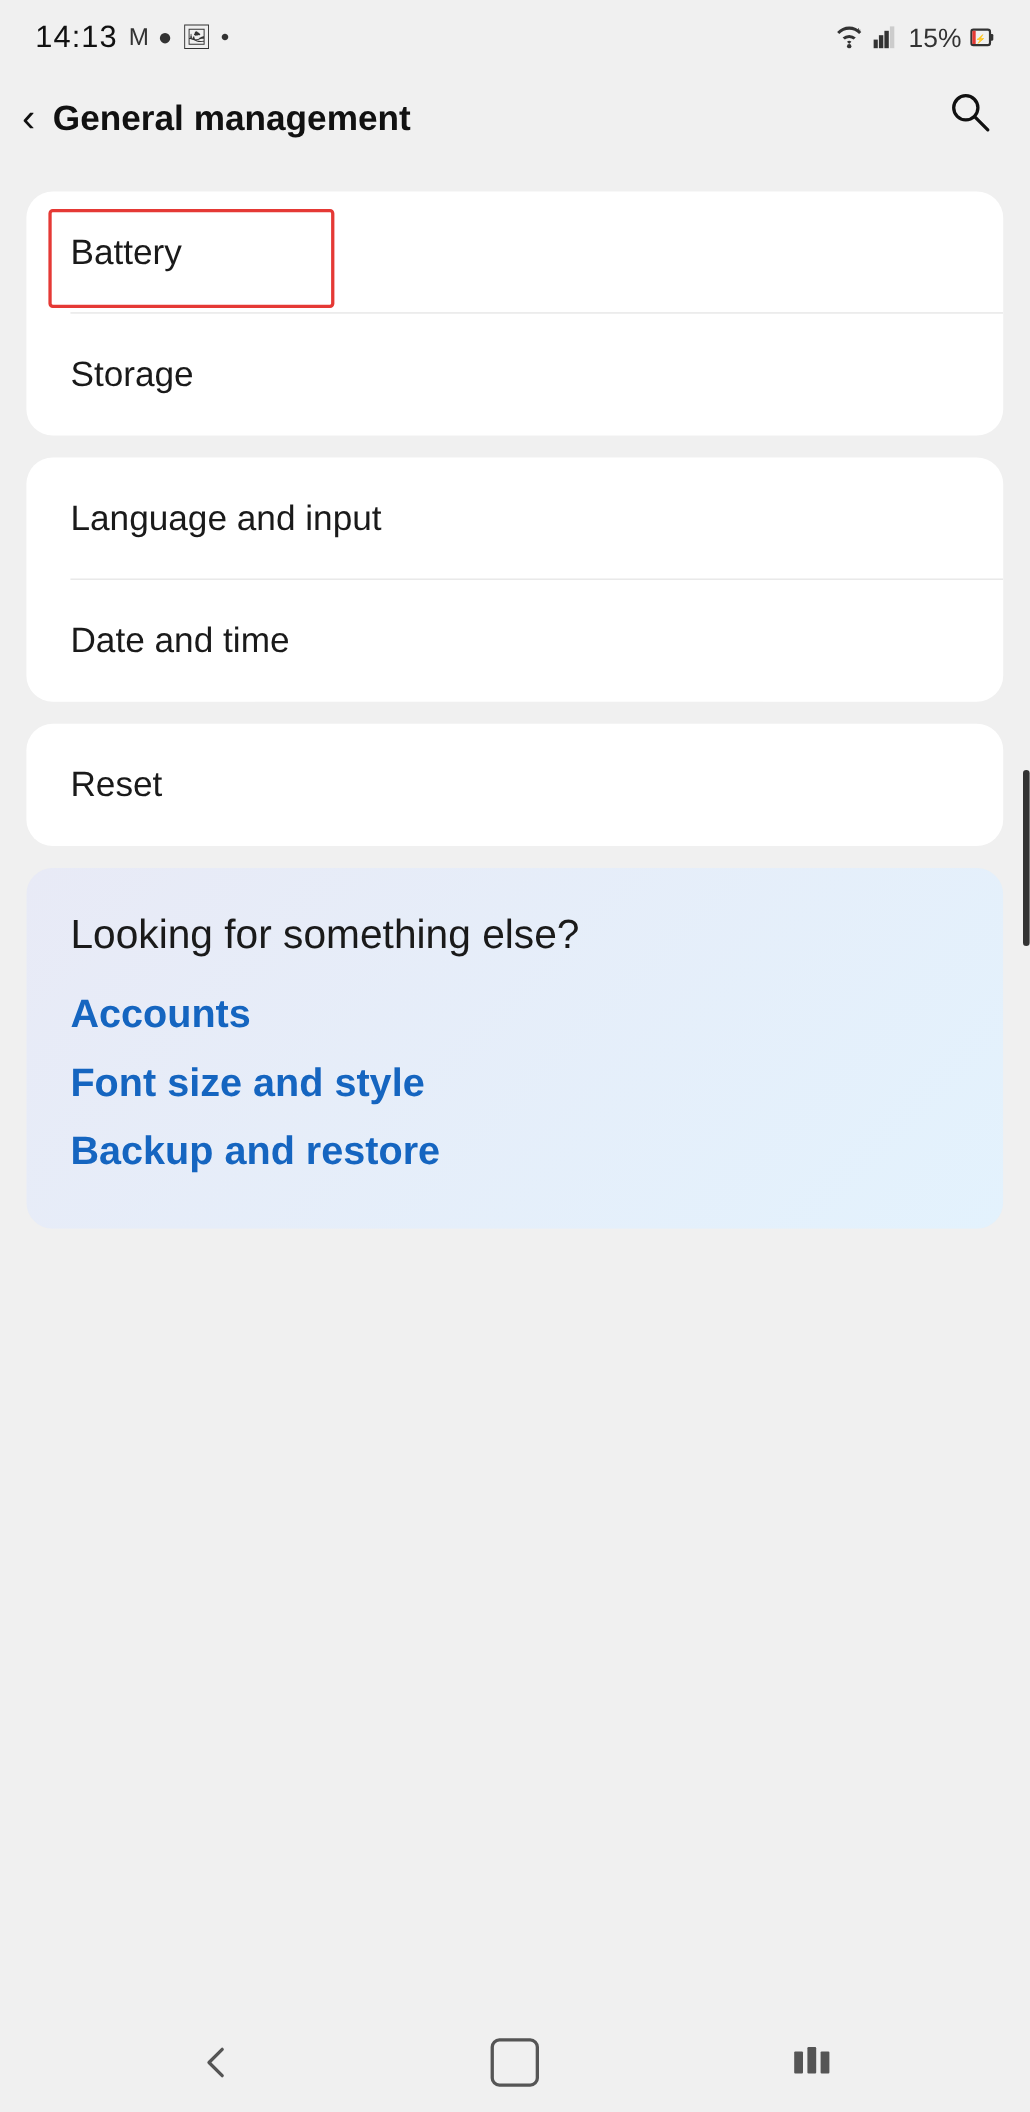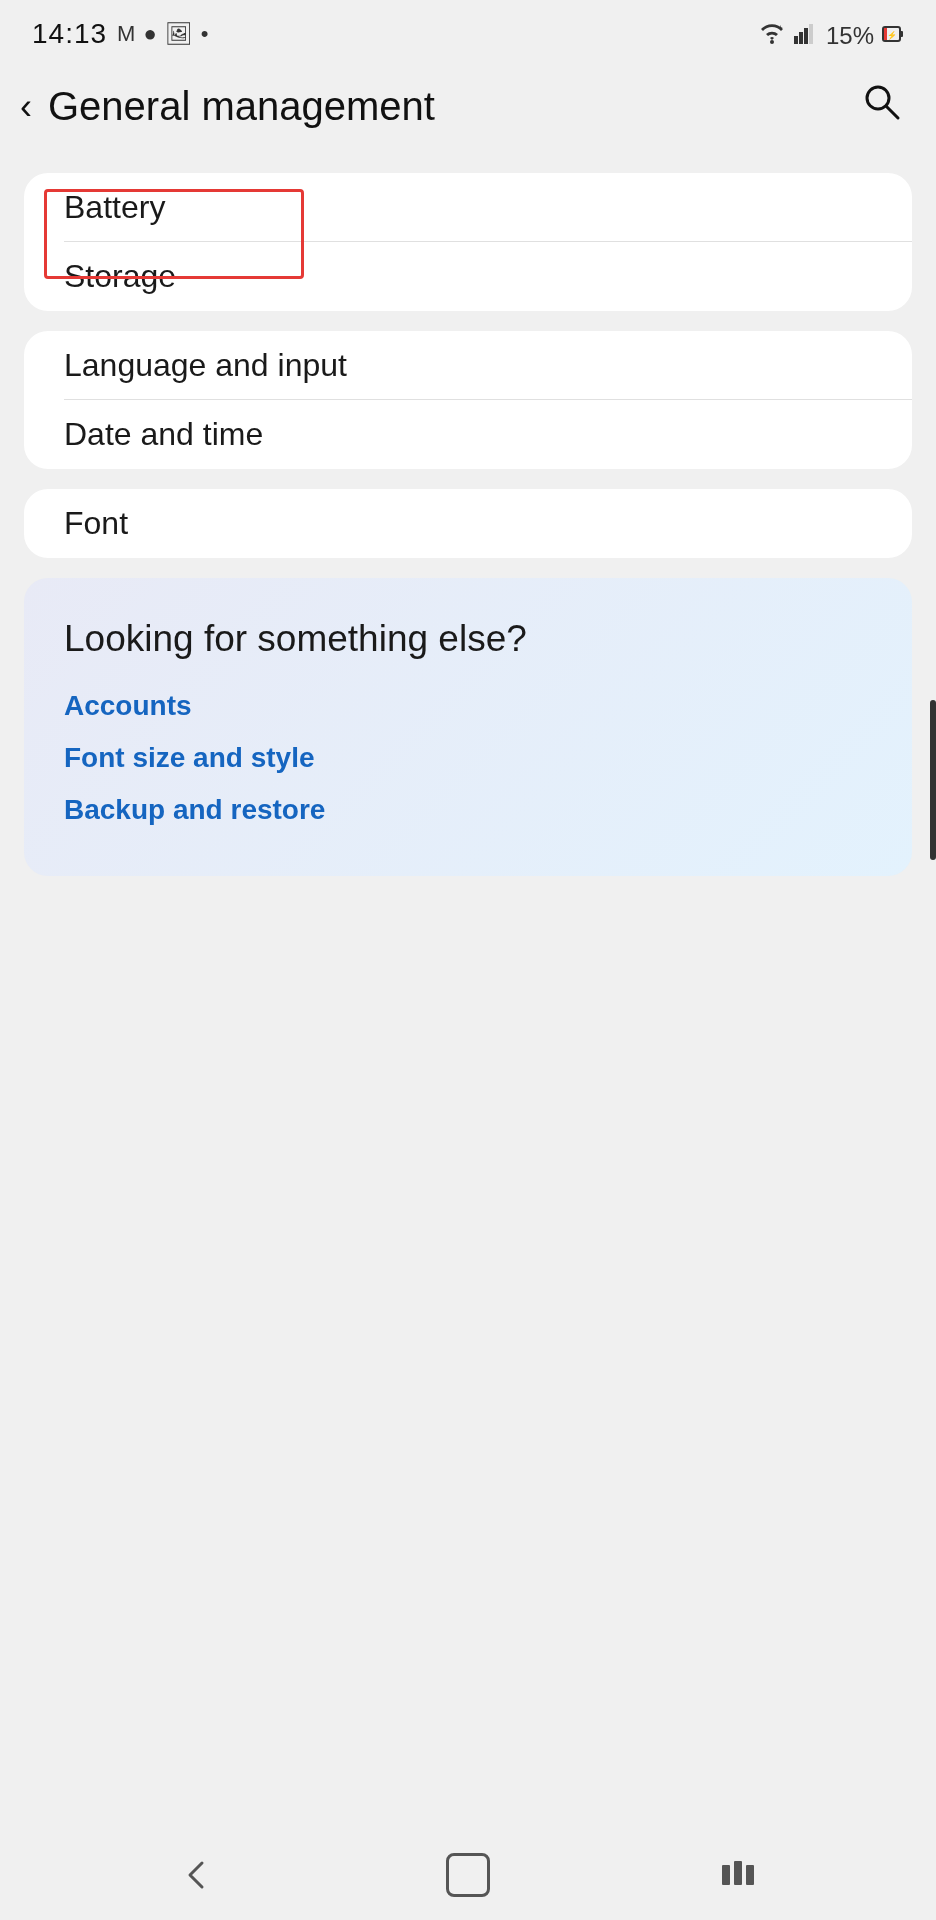--- a/index.html
+++ b/index.html
@@ -84,22 +84,22 @@
     }
 
     .back-btn {
       font-size: 36px;
       color: #111;
       cursor: pointer;
       line-height: 1;
     }
 
     .page-title {
-      font-size: 40px;
-      font-weight: 400;
+      font-size: 32px;
+      font-weight: 700;
       color: #111;
     }
 
     .search-btn {
       font-size: 38px;
       color: #111;
       cursor: pointer;
     }
 
     
@@ -113,21 +113,21 @@
     
     .card {
       background-color: #ffffff;
       border-radius: 24px;
       overflow: hidden;
     }
 
     .card-item {
       display: flex;
       align-items: center;
-      padding: 16px 40px;
+      padding: 37px 40px;
       cursor: pointer;
       position: relative;
     }
 
     .card-item:not(:last-child)::after {
       content: '';
       position: absolute;
       bottom: 0;
       left: 40px;
       right: 0;
@@ -168,21 +168,21 @@
 
     .suggestions-title {
       font-size: 37px;
       color: #1a1a1a;
       font-weight: 400;
       margin-bottom: 30px;
     }
 
     .suggestion-link {
       display: block;
-      font-size: 28px;
+      font-size: 36px;
       font-weight: 600;
       color: #1565c0;
       margin-bottom: 20px;
       cursor: pointer;
       text-decoration: none;
     }
 
     .suggestion-link:last-child {
       margin-bottom: 0;
     }
@@ -302,21 +302,21 @@
     <div class="card-item">
       <span class="card-item-text">Language and input</span>
     </div>
     <div class="card-item">
       <span class="card-item-text">Date and time</span>
     </div>
   </div>
 
   <div class="card">
     <div class="card-item">
-      <span class="card-item-text">Font</span>
+      <span class="card-item-text">Reset</span>
     </div>
   </div>
 
   <div class="suggestions-card">
     <div class="suggestions-title">Looking for something else?</div>
     <a class="suggestion-link">Accounts</a>
     <a class="suggestion-link">Font size and style</a>
     <a class="suggestion-link">Backup and restore</a>
   </div>
 

